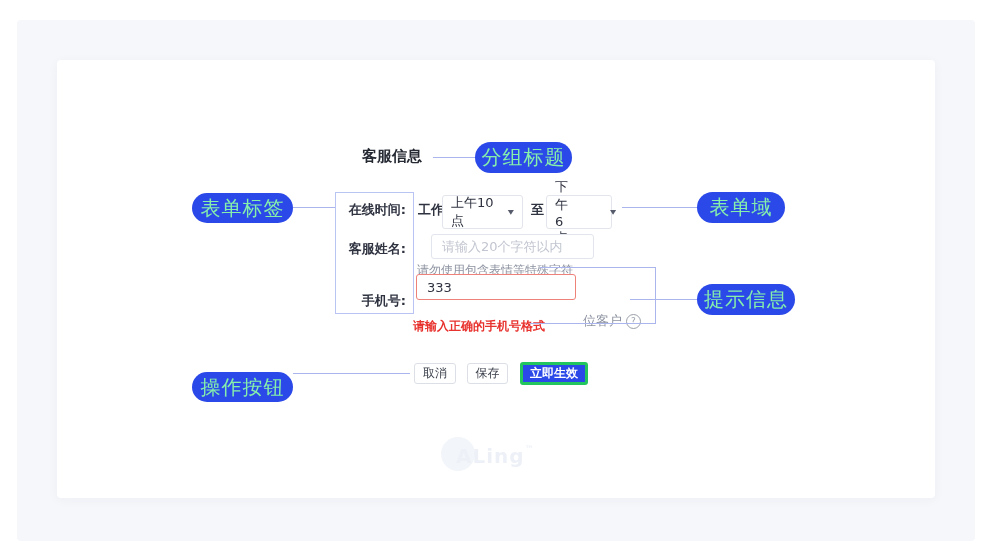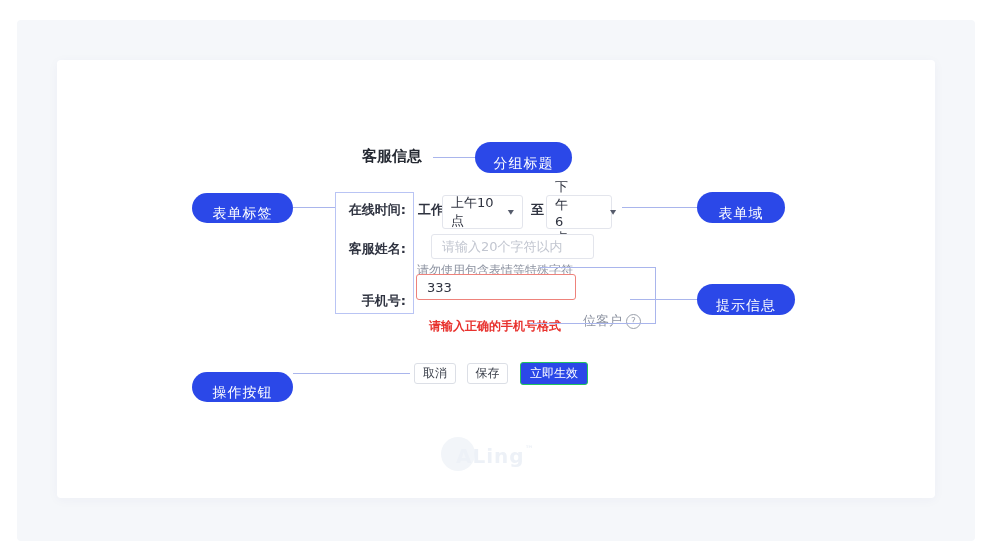--- a/index.html
+++ b/index.html
@@ -7,23 +7,23 @@
     width:1000px;height:560px;position:relative;background:#ffffff;
     font-family:"DejaVu Sans","Liberation Sans",sans-serif;
     -webkit-font-smoothing:antialiased;color:#2f3340;overflow:hidden;
   }
   .abs{position:absolute;}
   .frame{left:17px;top:20px;width:958px;height:521px;background:#f5f7fa;border-radius:4px;}
   .card{left:57px;top:60px;width:878px;height:438px;background:#ffffff;border-radius:4px;
         box-shadow:0 2px 12px rgba(40,60,120,0.04);}
   .section-title{left:362px;top:147px;font-size:15px;font-weight:700;color:#262a33;}
   .pill{
-    background:#2b48e8;color:#ffffff;border-radius:16px;
-    display:flex;align-items:flex-end;justify-content:center;
-    font-size:14px;letter-spacing:1px;white-space:nowrap;
+    background:#2b48e8;color:#86efac;border-radius:16px;
+    display:flex;align-items:center;justify-content:center;
+    font-size:20px;letter-spacing:1px;white-space:nowrap;
   }
   .pill-group{left:475px;top:142px;width:97px;height:31px;}
   .pill-formlabel{left:192px;top:193px;width:101px;height:30px;}
   .pill-formfield{left:697px;top:192px;width:88px;height:31px;}
   .pill-hint{left:697px;top:284px;width:98px;height:31px;}
   .pill-action{left:192px;top:372px;width:101px;height:30px;}
   .hline{height:0;border-top:1px solid #a9b5ec;}
   .vline{width:0;border-left:1px solid #a9b5ec;}
   .line-title{left:433px;top:157px;width:42px;}
   .line-formlabel{left:293px;top:207px;width:42px;}
@@ -57,27 +57,27 @@
   .text-input::placeholder{color:#c2c6d0;}
   .input-name{left:431px;top:234px;width:163px;height:25px;}
   .input-phone{left:416px;top:274px;width:160px;height:26px;border-color:#ee827b;}
   .helper-text{left:417px;top:262px;font-size:12px;color:#8d93a1;}
   .suffix{left:583px;top:292px;display:flex;align-items:center;font-size:13px;color:#8d93a1;margin-top:20px;}
   .help-icon{
     width:13px;height:13px;border:1px solid #9aa0ab;border-radius:50%;
     display:flex;align-items:center;justify-content:center;
     font-size:9px;color:#9aa0ab;margin-left:4px;cursor:pointer;
   }
-  .error-text{left:429px;top:318px;font-size:12px;font-weight:700;color:#e8322e;}
+  .error-text{left:413px;top:318px;font-size:12px;font-weight:700;color:#e8322e;}
   .btn{
     box-sizing:border-box;display:flex;align-items:center;justify-content:center;
     font-size:12px;border-radius:3px;cursor:pointer;white-space:nowrap;
   }
   .btn-plain{background:#ffffff;border:1px solid #dcdfe6;color:#3a3f4a;}
-  .btn-primary{background:#2b48e8;border:1px solid #22c55e;color:#ffffff;}
+  .btn-primary{background:#2b48e8;border:3px solid #22c55e;color:#ffffff;font-weight:bold;}
   .btn-cancel{left:414px;top:363px;width:42px;height:21px;}
   .btn-save{left:467px;top:363px;width:41px;height:21px;}
   .btn-apply{left:520px;top:362px;width:68px;height:23px;}
   .wm-circle{left:441px;top:437px;width:34px;height:34px;border-radius:50%;background:#f2f5f9;}
   .wm-text{left:456px;top:444px;font-size:20px;font-weight:700;color:#edf1f7;letter-spacing:1px;}
   .wm-tm{font-size:9px;vertical-align:top;}
 </style>
 </head>
 <body>
 

